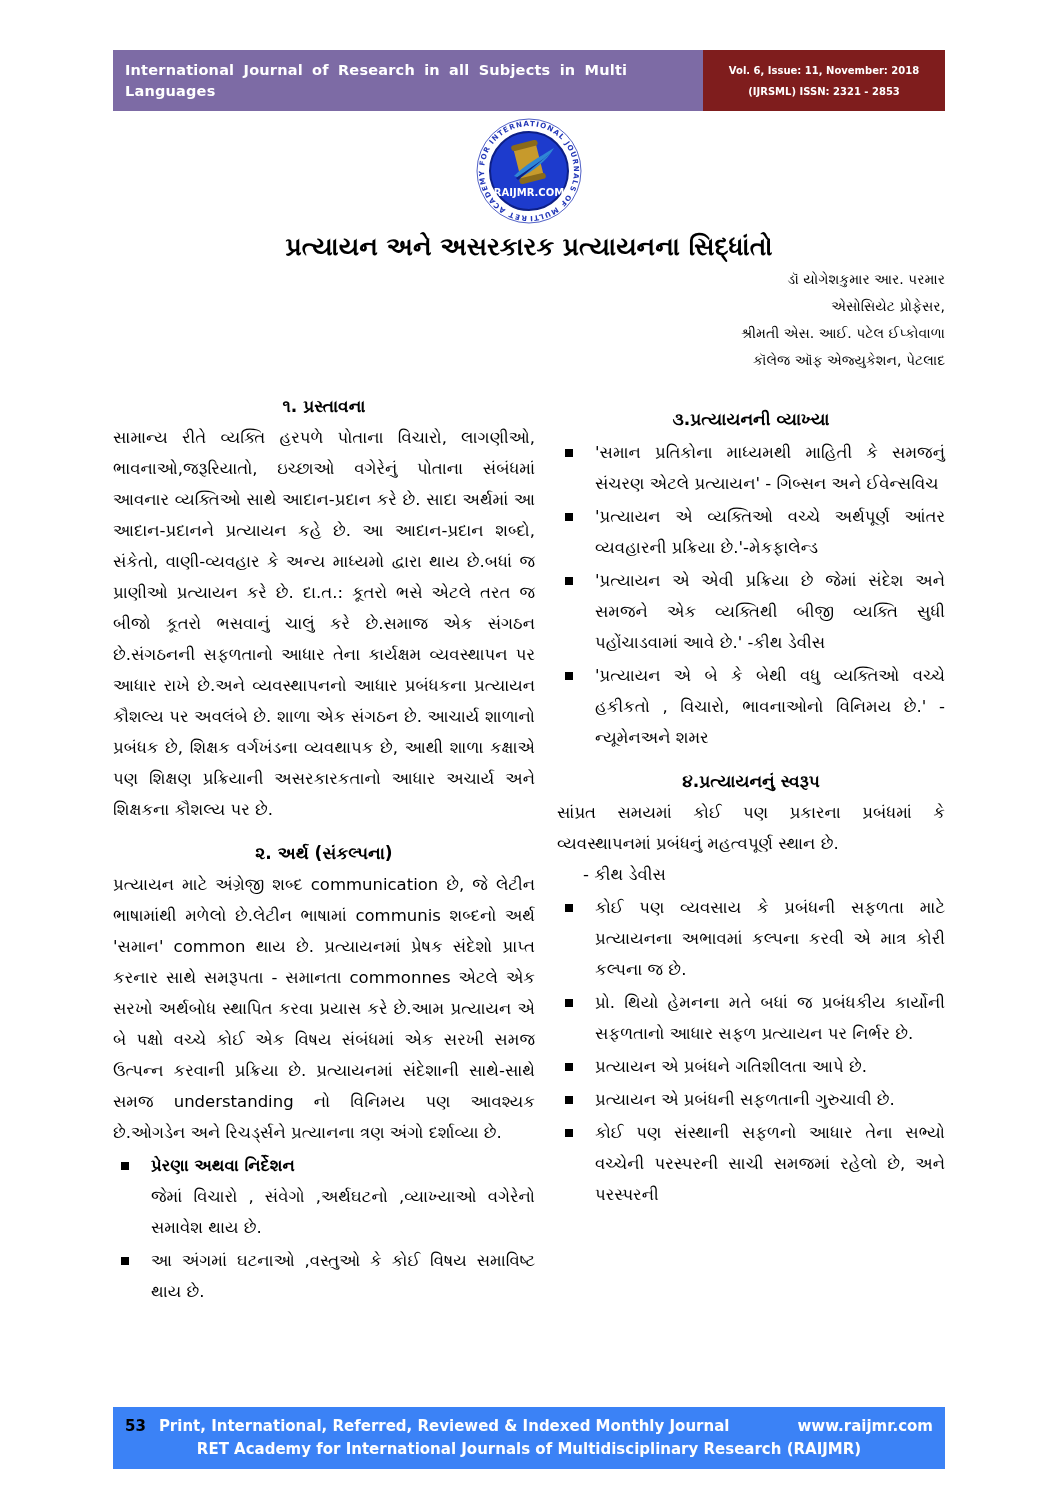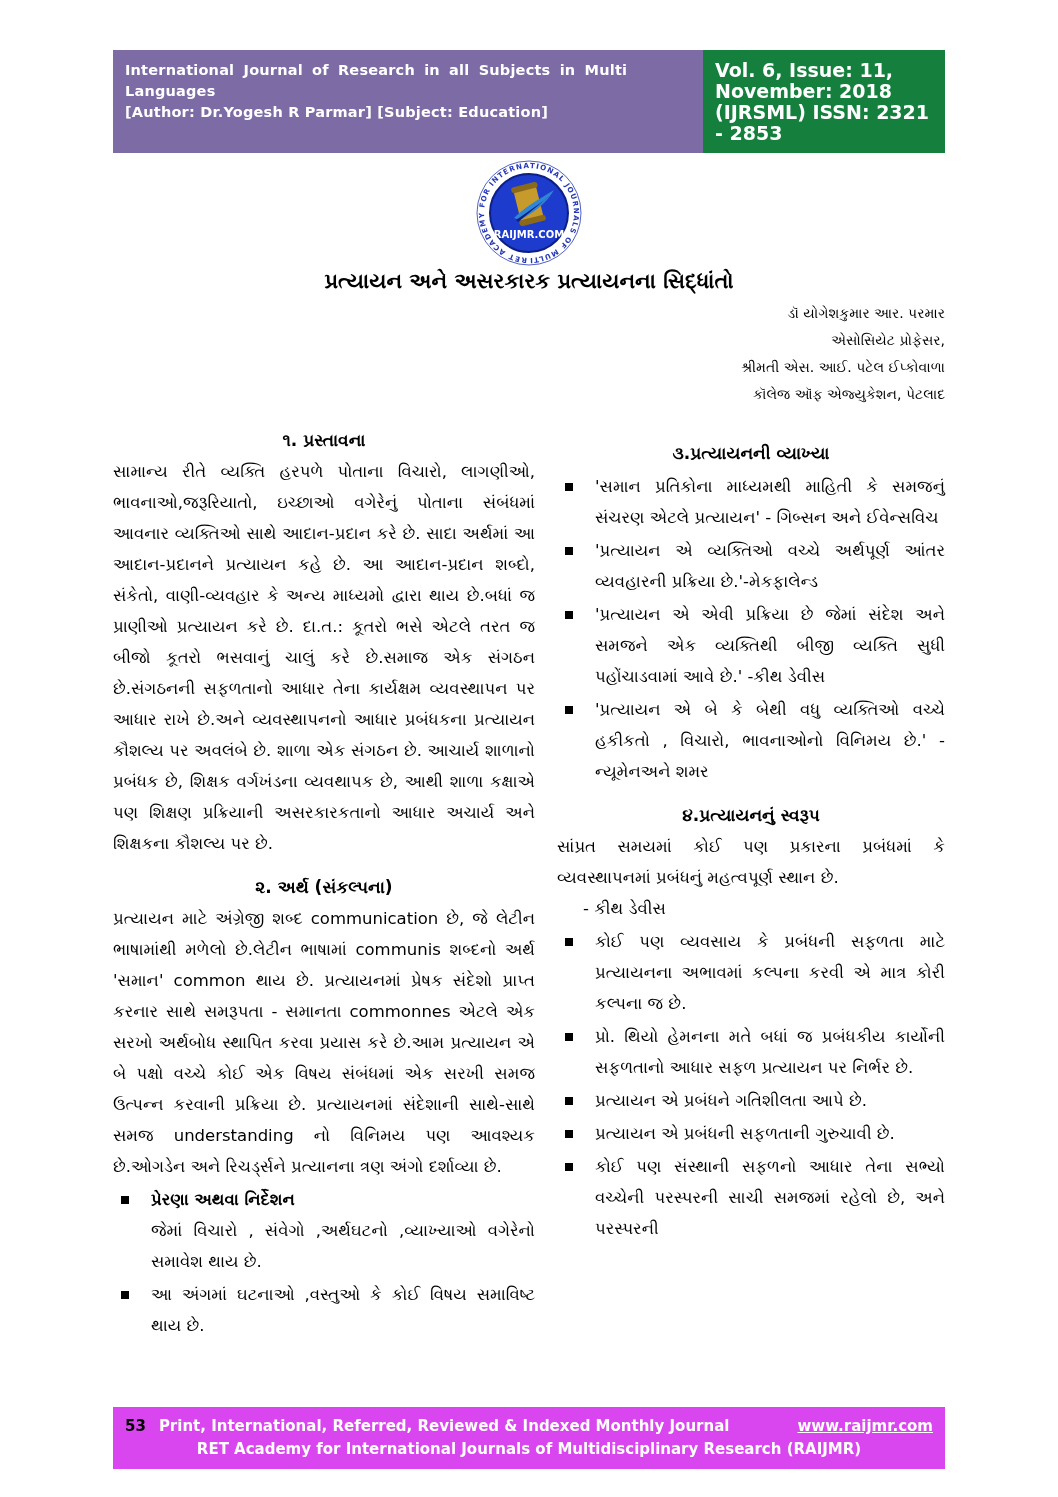--- a/index.html
+++ b/index.html
@@ -17,33 +17,33 @@
   
   .hdr{display:flex;margin-top:50px;}
   .hdr-left{
     flex:1;background:#7d6ba5;color:#ffffff;
     font-weight:bold;font-size:14.5px;line-height:21px;
     padding:10px 12px 9px 12px;
     letter-spacing:.2px;
   }
   .hdr-left .l1{word-spacing:4px;}
   .hdr-right{
-    width:218px;background:#15803d;color:#fff;
-    font-weight:bold;font-size:19px;line-height:21px;
-    padding:10px 12px 9px 12px;text-align:left;
+    width:218px;background:#7f1d1d;color:#fff;
+    font-weight:bold;font-size:10px;line-height:21px;
+    padding:10px 12px 9px 12px;text-align:center;
   }
 
   
   .logo-wrap{display:flex;justify-content:center;margin-top:7px;}
   .logo-wrap svg{display:block;}
 
   
   .paper-title{
-    text-align:center;font-weight:bold;font-size:21px;
-    line-height:30px;
+    text-align:center;font-weight:bold;font-size:25px;
+    margin-top:8px;line-height:30px;
   }
   .authors{text-align:right;font-size:14px;line-height:27px;margin-top:4px;}
 
   
   .cols{display:flex;gap:22px;margin-top:17px;}
   .col{font-size:16.5px;line-height:31px;text-align:justify;}
   .col-left{width:422px;flex:none;}
   .col-right{flex:1;}
   .h{font-weight:bold;text-align:center;font-size:17px;}
   .h.sp{margin-top:13px;}
@@ -54,39 +54,38 @@
     margin:12px 0 0 8px;
   }
   .li .body{flex:1;margin-left:22px;}
   .li .li-title{font-weight:bold;}
   .quote-bold{font-weight:bold;}
   .attrib{margin-left:26px;}
 
   
   .footer{
     position:absolute;left:113px;right:113px;bottom:28px;
-    background:#d946ef;color:#fff;font-weight:bold;font-size:15px;
+    background:#3b82f6;color:#fff;font-weight:bold;font-size:15px;
     line-height:22px;padding:8px 12px 9px 12px;
   }
   .footer .f1{display:flex;align-items:baseline;}
   .footer .pageno{color:#000;margin-right:13px;}
   .footer .f1-text{flex:1;}
-  .footer .url{margin-left:4px;text-decoration:underline;}
+  .footer .url{margin-left:4px;}
   .footer .f2{text-align:center;margin-top:1px;}
 </style>
 </head>
 <body>
 
 <div class="page">
   <div class="content">
 
     <div class="hdr">
       <div class="hdr-left">
         <div class="l1">International Journal of Research in all Subjects in Multi Languages</div>
-        <div class="l2">[Author: Dr.Yogesh R Parmar] [Subject: Education]</div>
       </div>
       <div class="hdr-right">
         <div>Vol. 6, Issue: 11, November: 2018</div>
         <div>(IJRSML)  ISSN: 2321 - 2853</div>
       </div>
     </div>
 
     <div class="logo-wrap">
       <svg width="106" height="106" viewBox="0 0 106 106">
         <circle cx="53" cy="53" r="52" fill="#ffffff" stroke="#2438b8" stroke-width="0.8"></circle>

